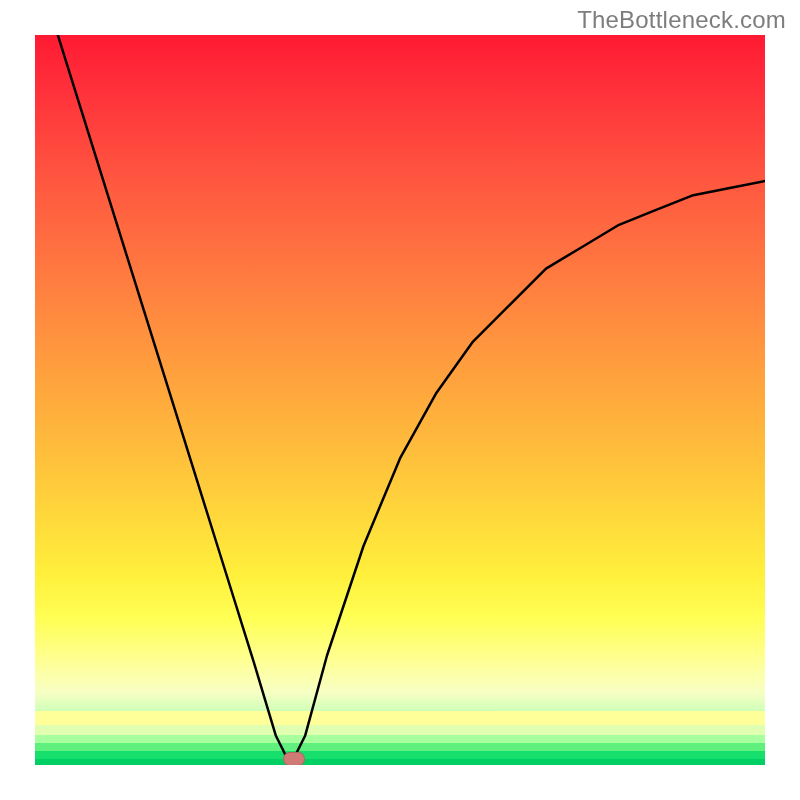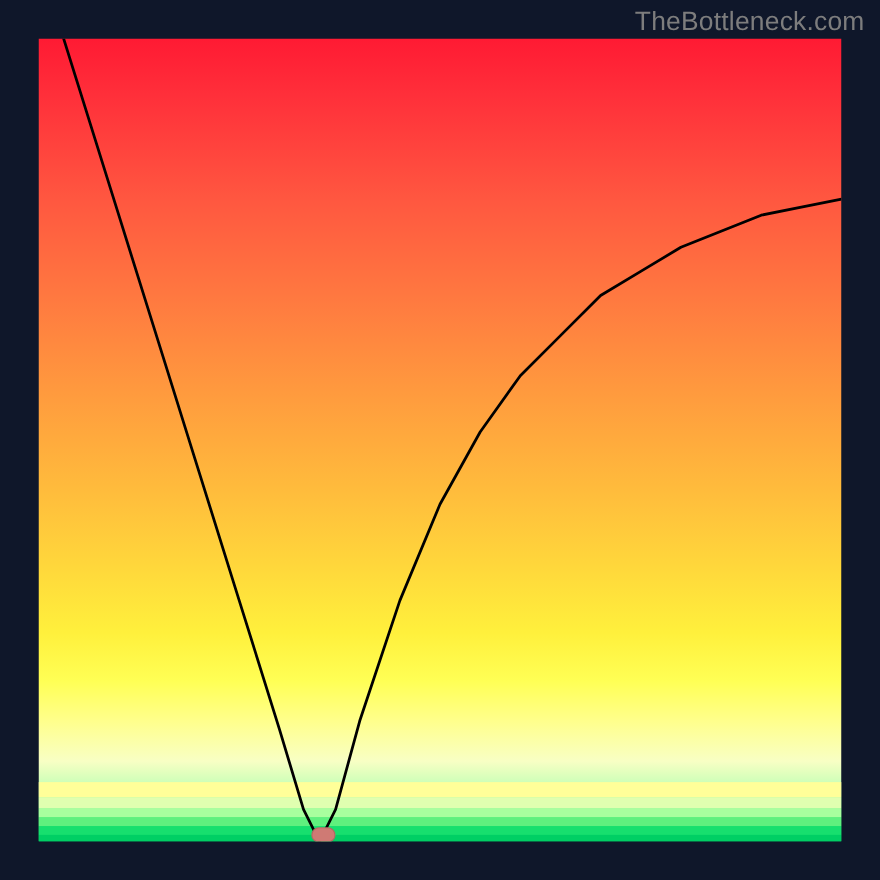--- a/index.html
+++ b/index.html
@@ -8,21 +8,21 @@
     width: 800px;
     height: 800px;
     background: #000;
     overflow: hidden;
     font-family: Arial, Helvetica, sans-serif;
   }
   .frame {
     position: relative;
     width: 800px;
     height: 800px;
-    background: #0f172a;
+    background: #ffffff;
   }
   .plot {
     position: absolute;
     left: 35px;
     top: 35px;
     width: 730px;
     height: 730px;
     overflow: hidden;
   }
   .gradient {

